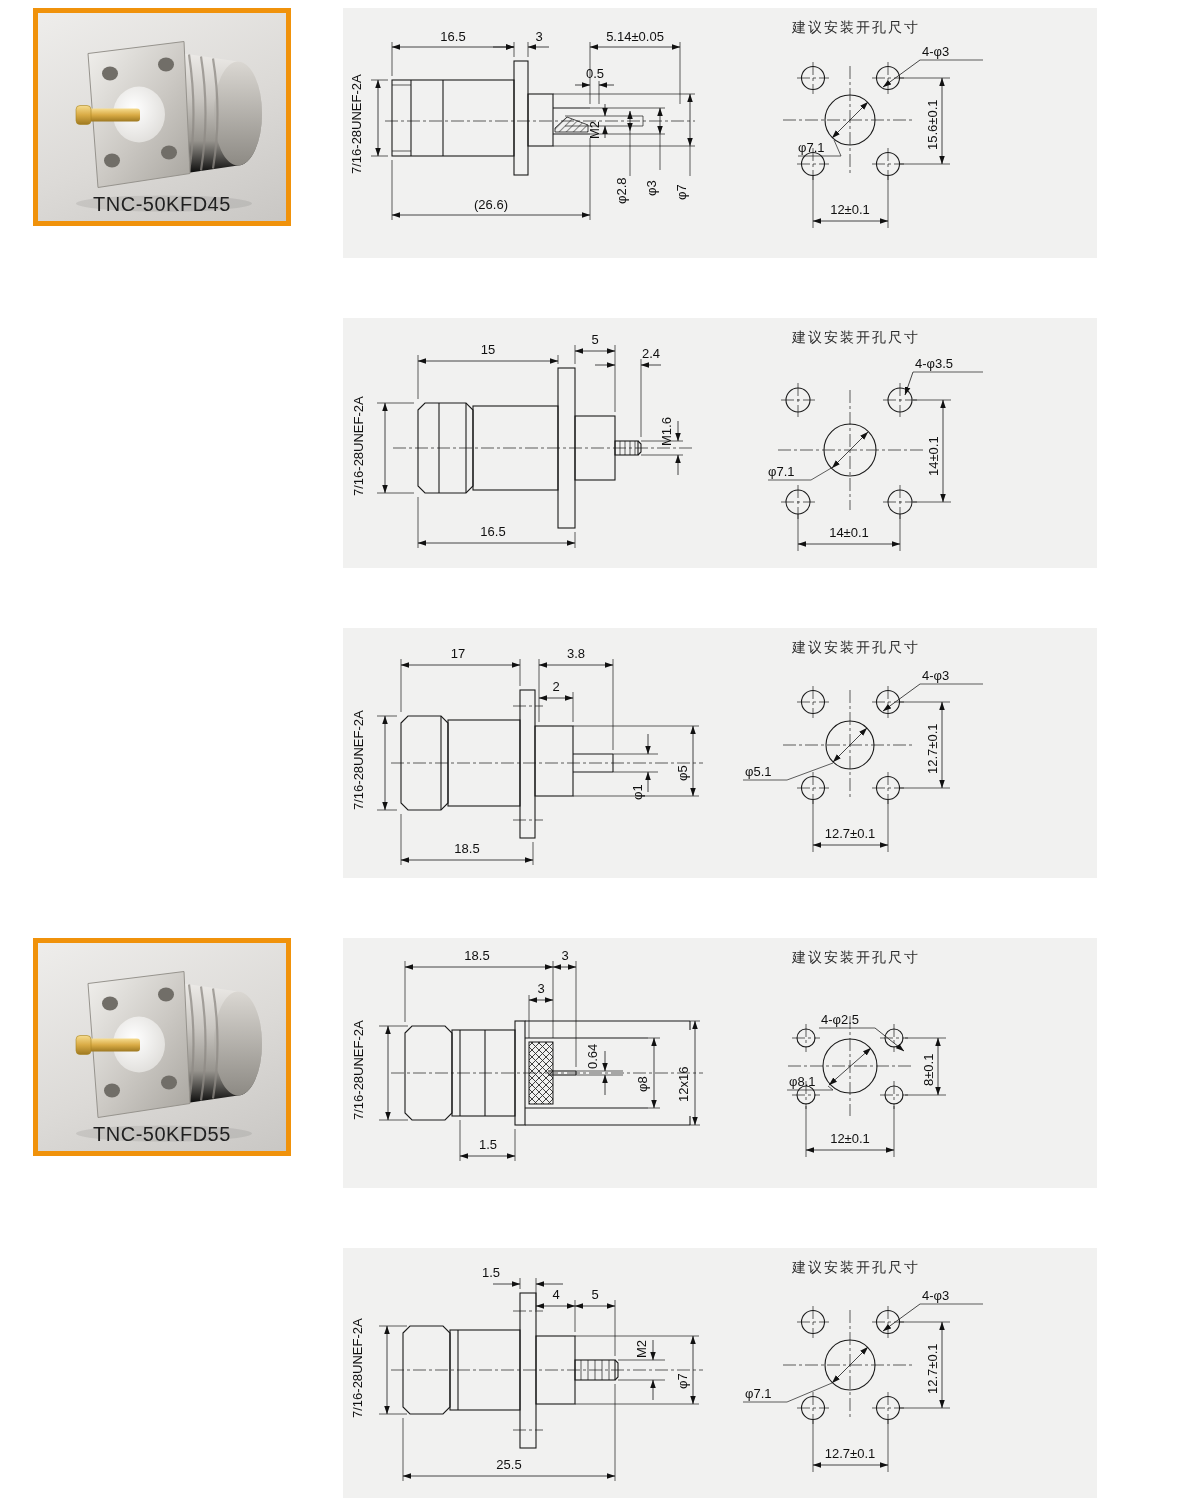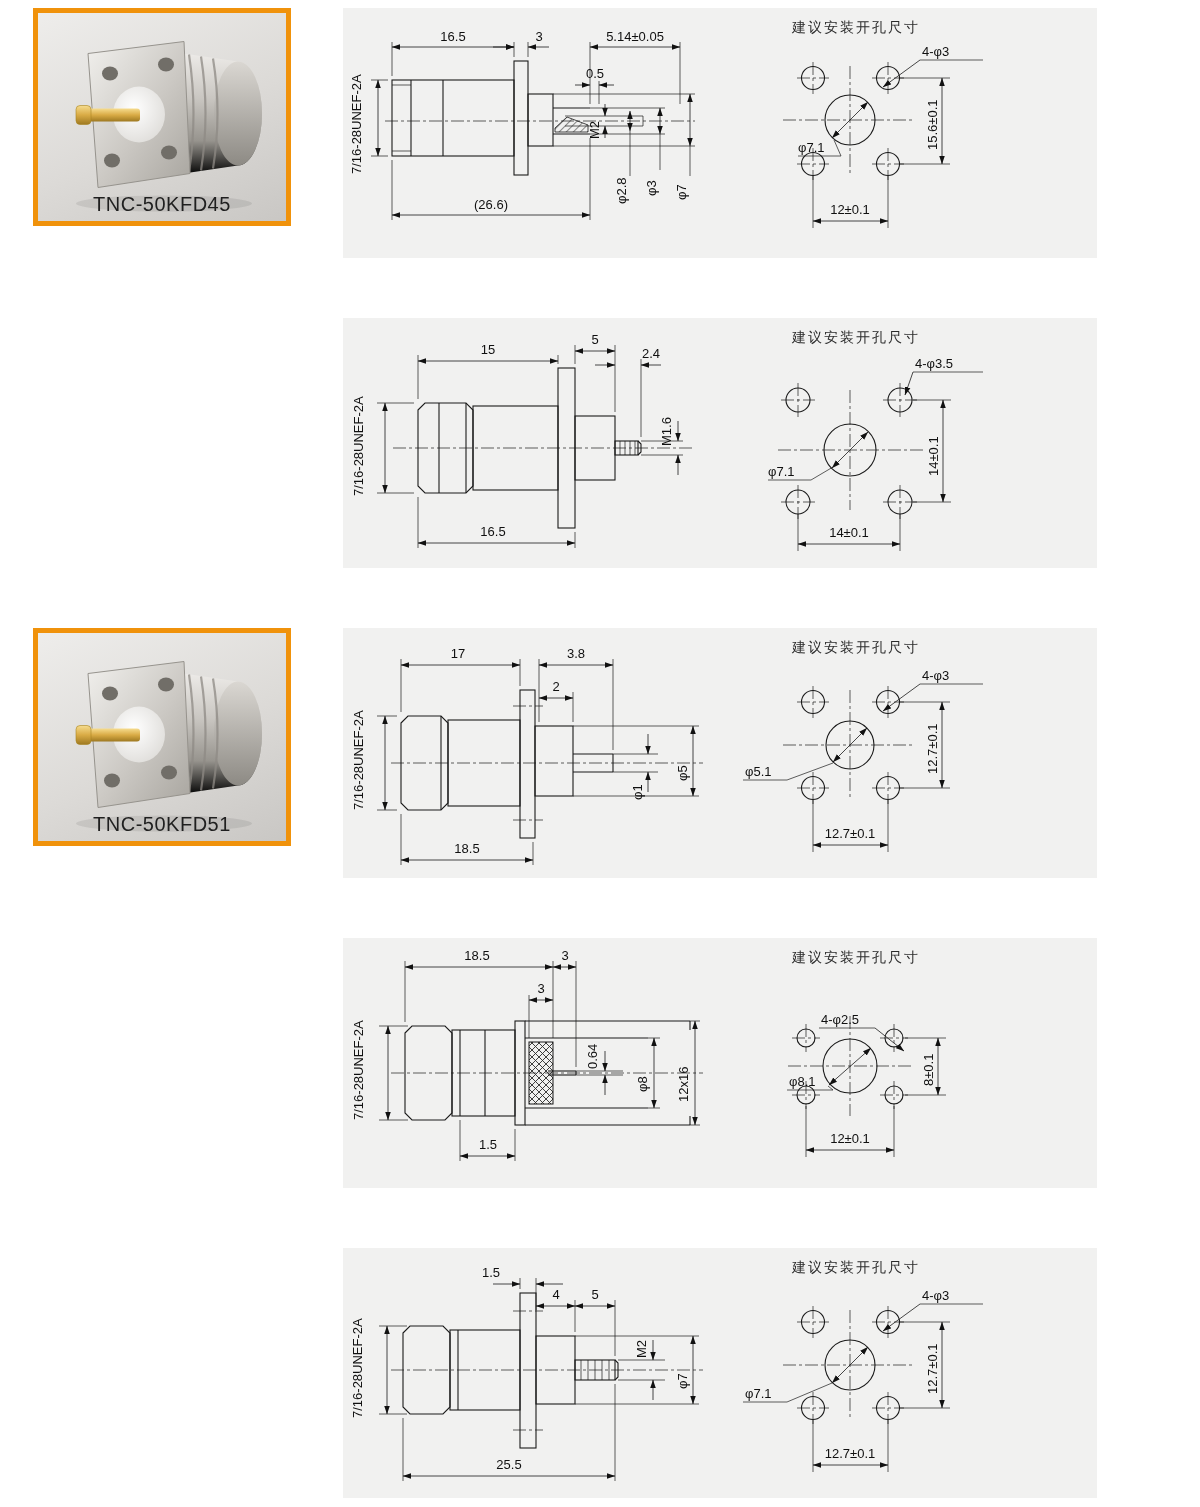--- a/index.html
+++ b/index.html
@@ -285,26 +285,20 @@
       </g>
       <text class="d" x="172" y="50">4-φ3.5</text>
       <text class="d" x="25" y="158">φ7.1</text>
       <text class="d" x="195" y="158" transform="rotate(-90 195 158)">14±0.1</text>
       <text class="d mid" x="106" y="219">14±0.1</text>
     </svg>
   </div>
 </section>
 
 <section class="row" style="top:628px">
-  <div class="photo-card">
-    <svg class="photo" width="240" height="205" viewBox="0 0 240 200">
-        <use href="#conn"></use>
-      </svg>
-    <div class="model">TNC-50KFD51</div>
-  </div>
   <div class="panel">
     <svg class="side" width="430" height="250" viewBox="0 0 430 250">
       <g>
           <line class="cl" x1="48" y1="135" x2="360" y2="135"></line>
         </g>
       <g>
         <polygon class="o" points="58,95 65,88 98,88 105,95 105,175 98,182 65,182 58,175"></polygon>
         <line class="o" x1="98" y1="88" x2="98" y2="182"></line>
         <rect class="o" x="105" y="92" width="72" height="86"></rect>
         <rect class="o" x="177" y="62" width="15" height="148"></rect>
@@ -382,20 +376,26 @@
       </g>
       <text class="d" x="179" y="52">4-φ3</text>
       <text class="d" x="2" y="148">φ5.1</text>
       <text class="d" x="194" y="146" transform="rotate(-90 194 146)">12.7±0.1</text>
       <text class="d mid" x="107" y="210">12.7±0.1</text>
     </svg>
   </div>
 </section>
 
 <section class="row" style="top:938px">
+  <div class="photo-card">
+    <svg class="photo" width="240" height="205" viewBox="0 0 240 200">
+        <use href="#conn"></use>
+      </svg>
+    <div class="model">TNC-50KFD55</div>
+  </div>
   <div class="panel">
     <svg class="side" width="430" height="250" viewBox="0 0 430 250">
       <g>
           <line class="cl" x1="48" y1="135" x2="360" y2="135"></line>
         </g>
       <g>
         <polygon class="o" points="62,95 69,88 102,88 109,95 109,175 102,182 69,182 62,175"></polygon>
         <rect class="o" x="109" y="92" width="63" height="86"></rect>
         <line class="o" x1="117" y1="92" x2="117" y2="178"></line>
           <line class="o" x1="142" y1="92" x2="142" y2="178"></line>

